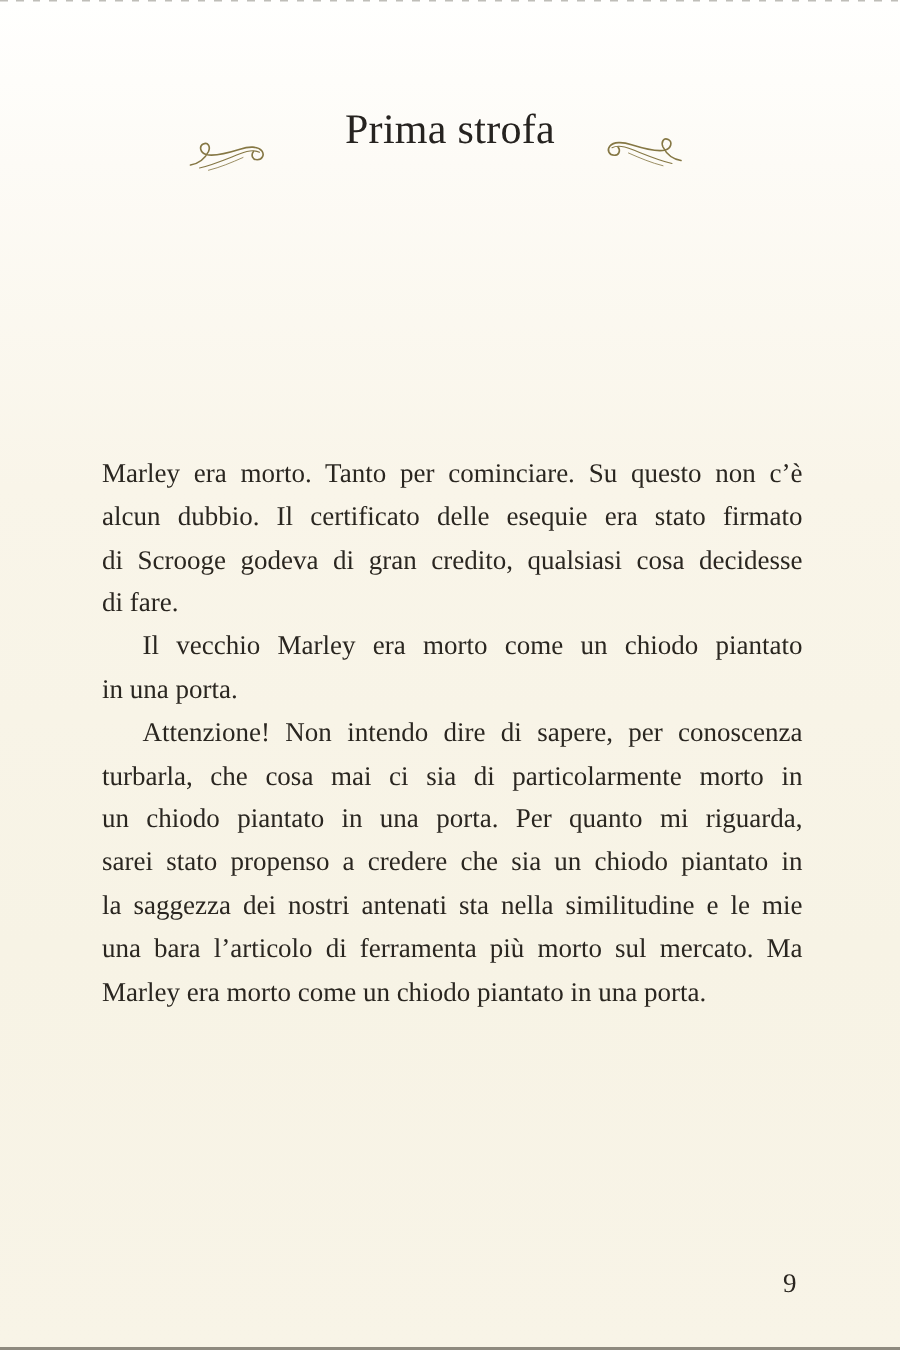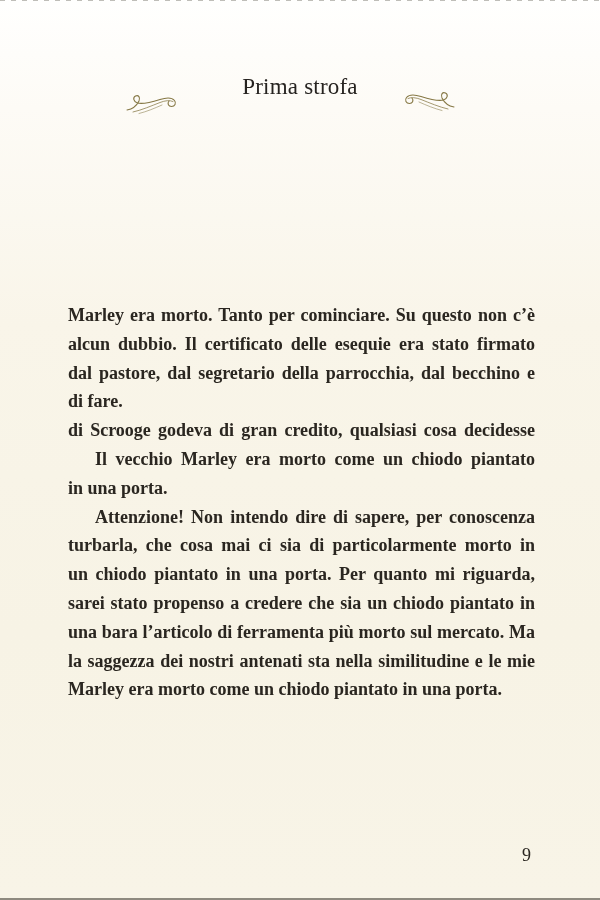--- a/index.html
+++ b/index.html
@@ -20,34 +20,34 @@
   .scan-edge-bottom{
     position:absolute;bottom:0;left:0;right:0;height:2px;
     background:#6b675c;opacity:.75;
   }
   .chapter-header{
     position:absolute;top:72px;left:0;width:100%;
     text-align:center;
   }
   .chapter-title{
     margin:0;font-weight:normal;
-    font-size:23px;line-height:30px;letter-spacing:.2px;
+    font-size:28px;line-height:30px;letter-spacing:.2px;
     color:#262320;
   }
   .title-line{display:block;}
   .ornament{position:absolute;width:54px;height:30px;}
   .ornament svg{width:100%;height:100%;display:block;}
   .ornament-left{left:124px;top:89px;}
   .ornament-right{left:403px;top:86px;transform:scaleX(-1);}
   .body-text{
     position:absolute;left:68px;top:301px;width:467px;
     font-size:18px;line-height:28.8px;
   }
   .paragraph{margin:0;}
-  .line{text-align:justify;text-align-last:justify;font-weight:bold;}
+  .line{text-align:justify;text-align-last:justify;}
   .line.last{text-align-last:left;}
   .line.first-indent{text-indent:27px;}
   .page-footer{
     position:absolute;left:0;top:844px;width:100%;height:26px;
   }
   .page-number{
     position:absolute;left:522px;top:0;
     font-size:18px;line-height:22px;color:#2a2620;
   }
 </style>
@@ -81,35 +81,34 @@
         <path stroke-width="1.5" d="M18,44 C36,40 54,32 72,25 C82,21 92,20 98,23"></path>
         <path stroke-width="1.1" d="M30,47 C46,43 60,37 76,30"></path>
       </g>
     </svg>
   </span>
 
   <main class="body-text" id="body-text">
       <div class="paragraph">
         <div class="line">Marley era morto. Tanto per cominciare. Su questo non c’è</div>
         <div class="line">alcun dubbio. Il certificato delle esequie era stato firmato</div>
-        <div class="line">dal pastore, dal segretario della parrocchia, dal becchino e</div>
+        <div class="line">di Scrooge godeva di gran credito, qualsiasi cosa decidesse</div>
         <div class="line last">di fare.</div>
-        <div class="line">di Scrooge godeva di gran credito, qualsiasi cosa decidesse</div>
       </div>
       <div class="paragraph">
         <div class="line first-indent">Il vecchio Marley era morto come un chiodo piantato</div>
         <div class="line last">in una porta.</div>
       </div>
       <div class="paragraph">
         <div class="line first-indent">Attenzione! Non intendo dire di sapere, per conoscenza</div>
         <div class="line">turbarla, che cosa mai ci sia di particolarmente morto in</div>
         <div class="line">un chiodo piantato in una porta. Per quanto mi riguarda,</div>
         <div class="line">sarei stato propenso a credere che sia un chiodo piantato in</div>
+        <div class="line">la saggezza dei nostri antenati sta nella similitudine e le mie</div>
         <div class="line">una bara l’articolo di ferramenta più morto sul mercato. Ma</div>
-        <div class="line">la saggezza dei nostri antenati sta nella similitudine e le mie</div>
         <div class="line last">Marley era morto come un chiodo piantato in una porta.</div>
       </div>
     </main>
 
   <footer class="page-footer">
     <span class="page-number">9</span>
   </footer>
 
   <div class="scan-edge-bottom"></div>
 

